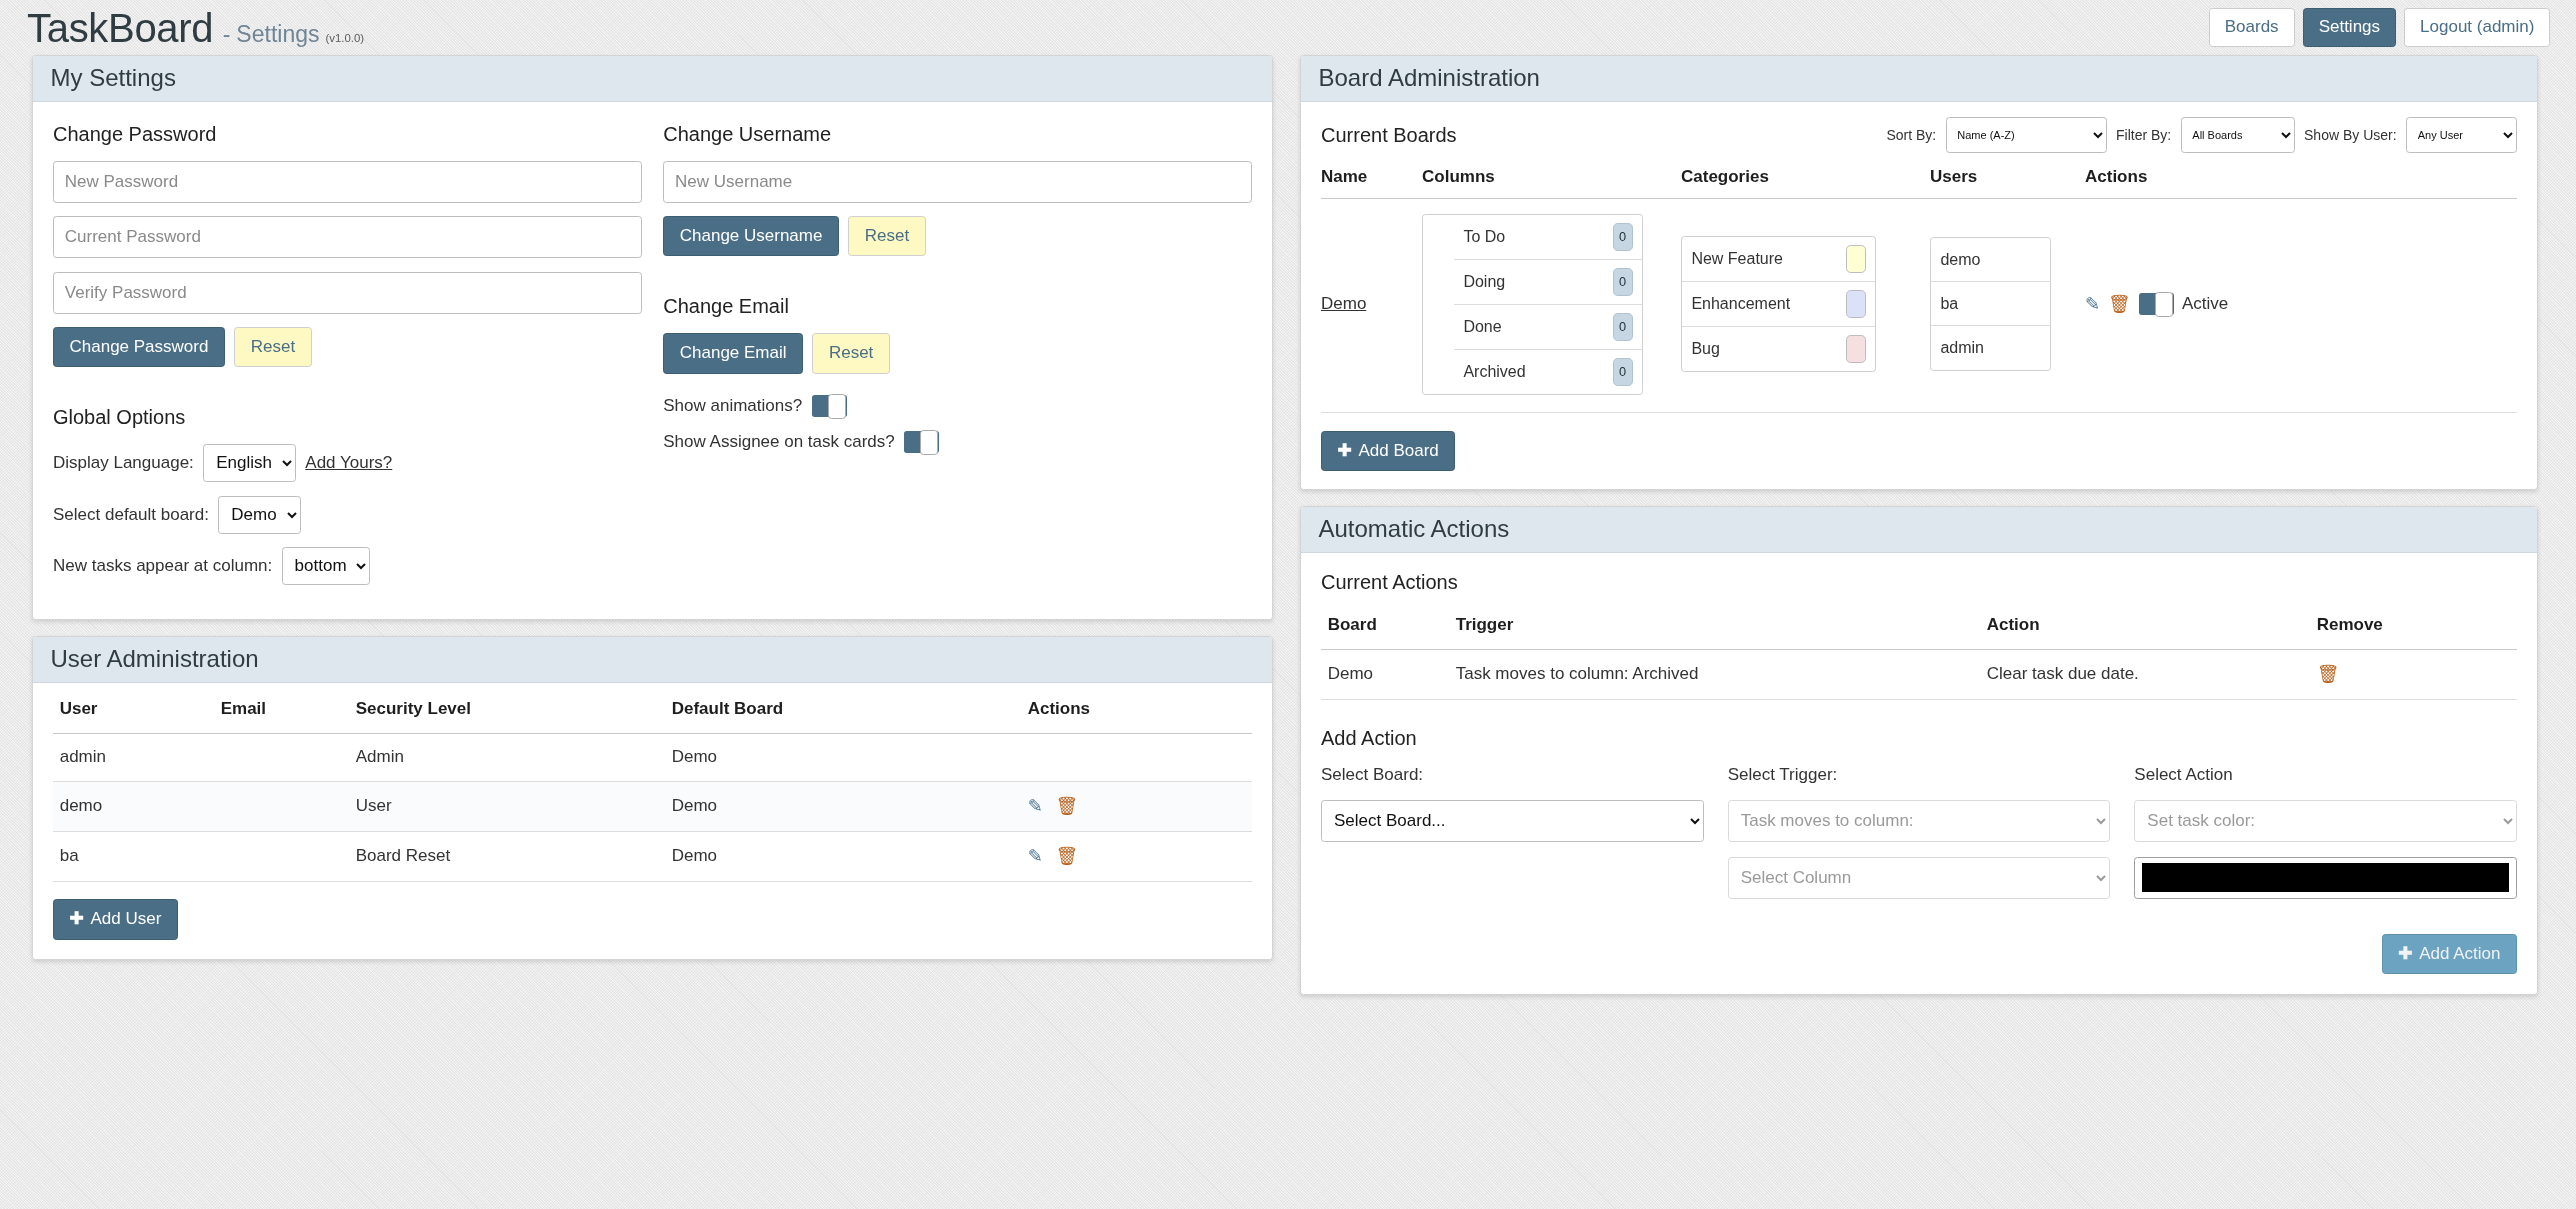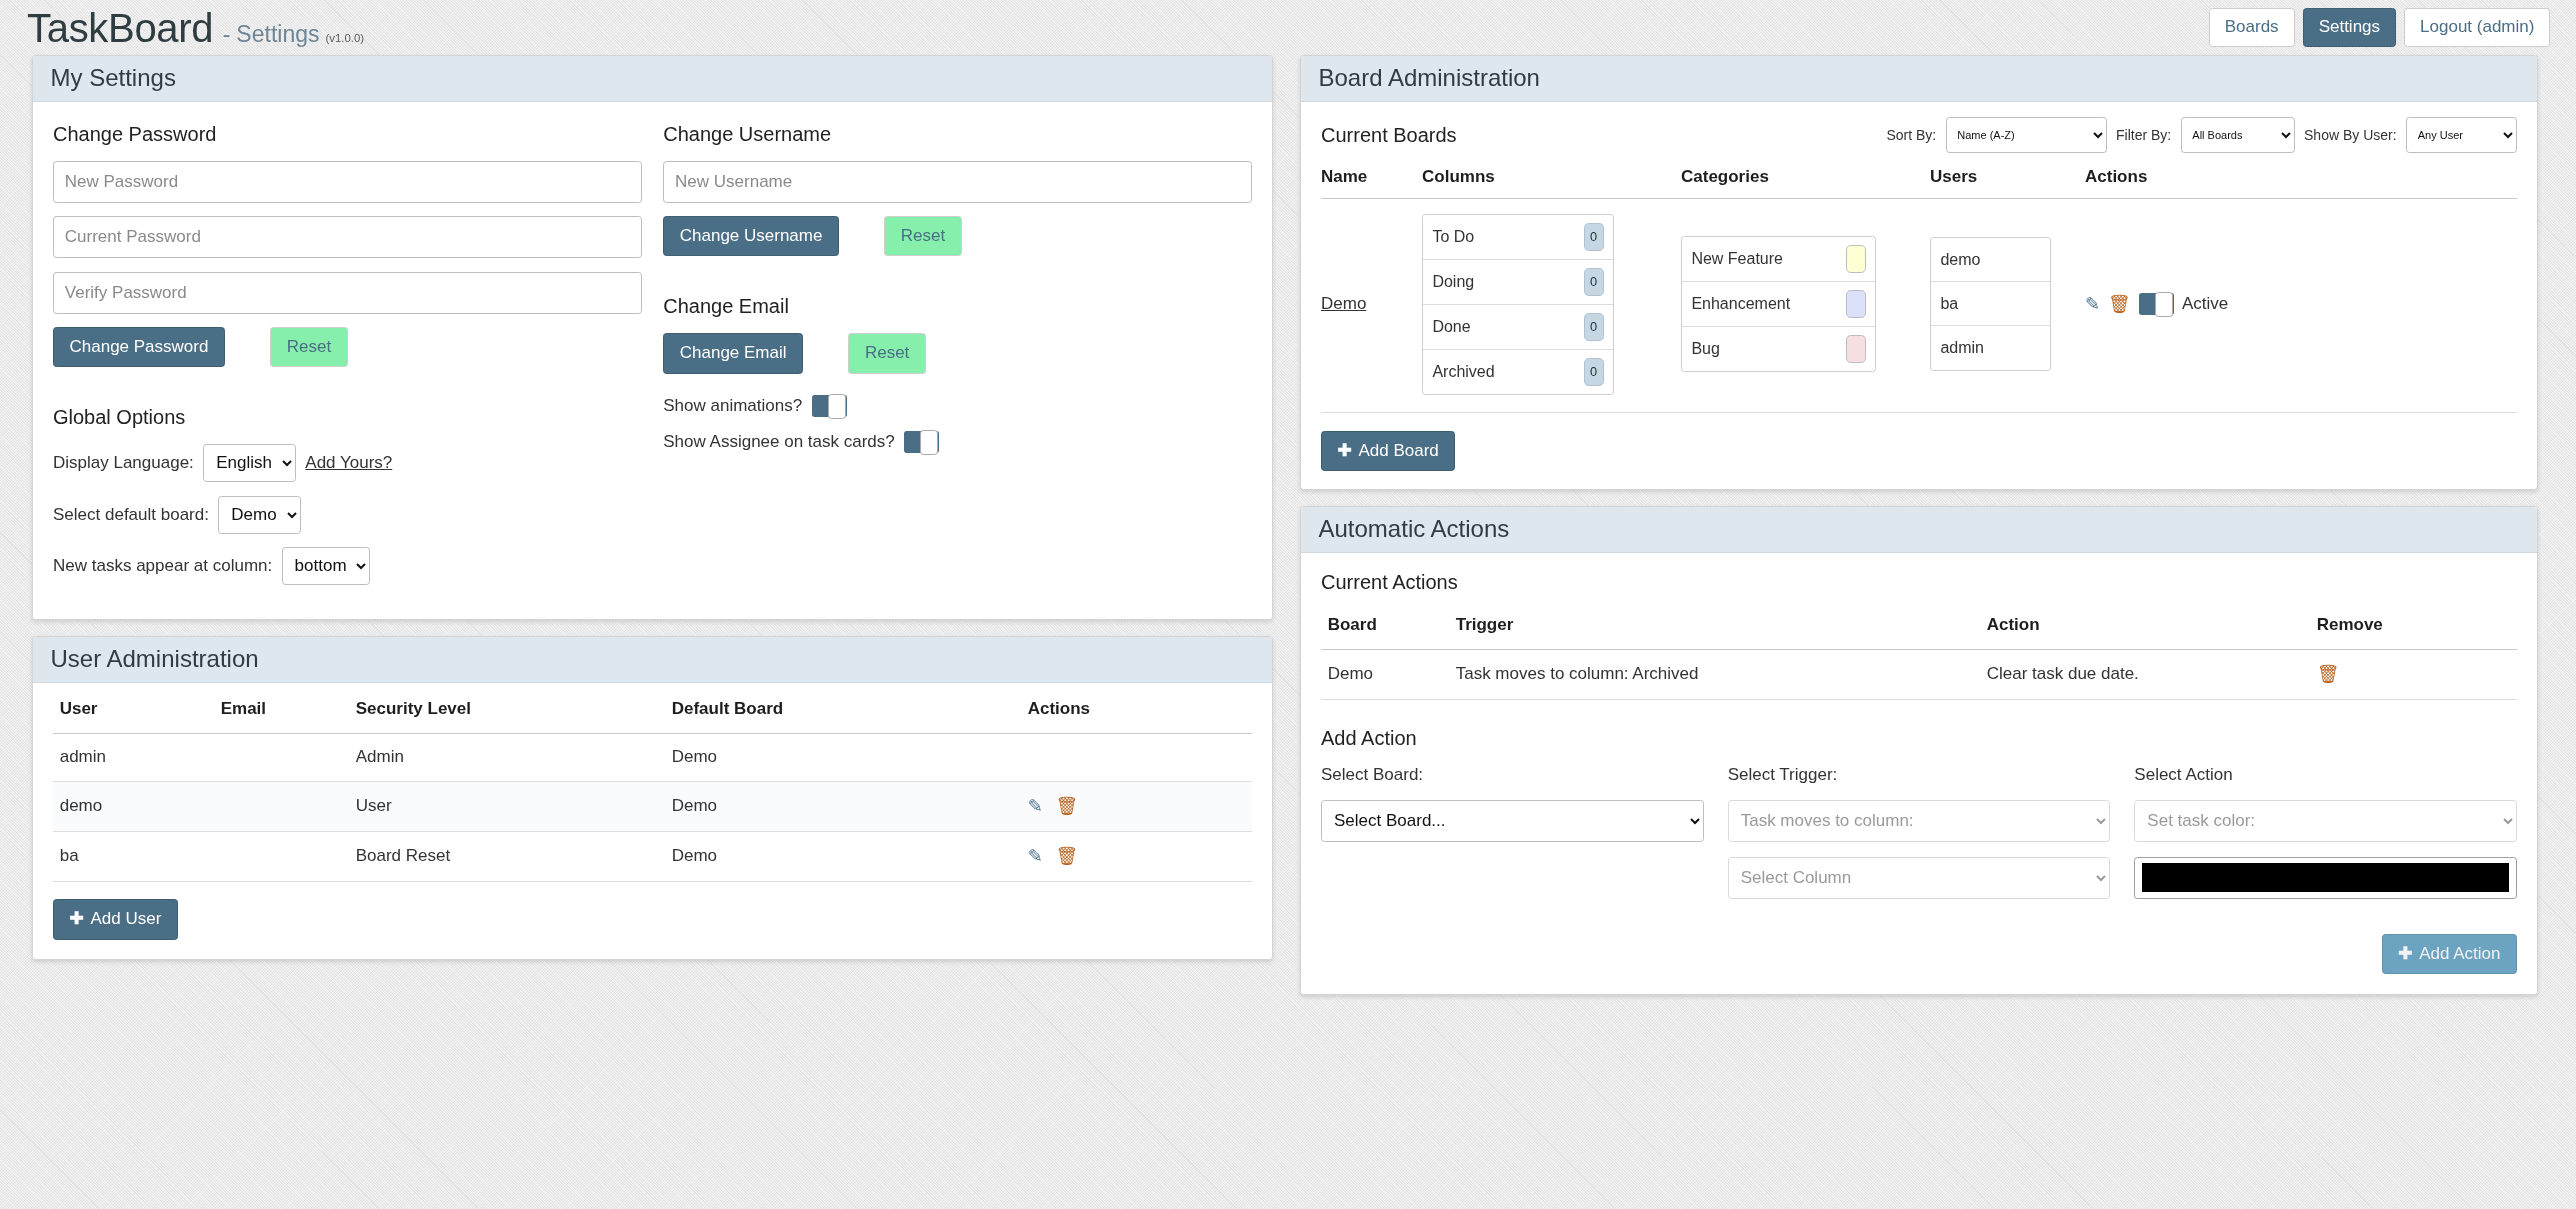--- a/index.html
+++ b/index.html
@@ -92,21 +92,21 @@
   .field::placeholder { color: #8a8a8a; }
   .btnrow { display: flex; gap: 9.4px; align-items: center; }
   .btn {
     font-size: 17px; font-family: inherit; line-height: 1;
     padding: 10px 15.5px 11.4px;
     border-radius: 3.4px; cursor: pointer;
     border: 0.7px solid #3d5d71;
     background: #4a6e86; color: #fff;
     white-space: nowrap;
   }
-  .btn.secondary { background: #86efac; color: #4a6e86; border-color: #cfcfcf; margin-left: 36px; }
+  .btn.secondary { background: #fef9c3; color: #4a6e86; border-color: #cfcfcf; }
   .btn.light { background: #6ba3c0; border-color: #5e91ac; color: #f2f2f2; }
   .btn .plus { font-weight: 700; margin-right: 6.7px; }
 
   
   .settings-grid { display: flex; gap: 21.5px; }
   .settings-grid > div { flex: 1; }
 
   .opt-row {
     display: flex; align-items: center;
     gap: 9.4px; margin-bottom: 13.5px;
@@ -191,21 +191,21 @@
   }
   .boxlist .item:last-child { border-bottom: none; }
   .count-badge {
     background: #c6d6e2; border: 0.7px solid #b0c2d1; border-radius: 4.7px;
     min-width: 20px; height: 28px; padding: 0 5.4px;
     display: flex; align-items: center; justify-content: center;
     font-size: 12.8px; color: #1f2d36;
   }
   .swatch { width: 20px; height: 28px; border-radius: 4.7px; border: 0.7px solid #bdbdbd; }
 
-  .w-cols  { width: 192px; }
+  .w-cols  { width: 221px; padding-left: 31px; }
   .w-cats  { width: 195px; }
   .w-users { width: 121px; }
 
   .active-label { font-size: 17px; color: #333; margin-left: 8px; }
 
   
   .aa-grid { display: flex; gap: 24px; margin-top: 10.8px; }
   .aa-col { flex: 1; }
   .aa-col .aa-lbl { font-size: 17px; color: #333; margin-bottom: 15px; display: block; }
   .aa-sel {

